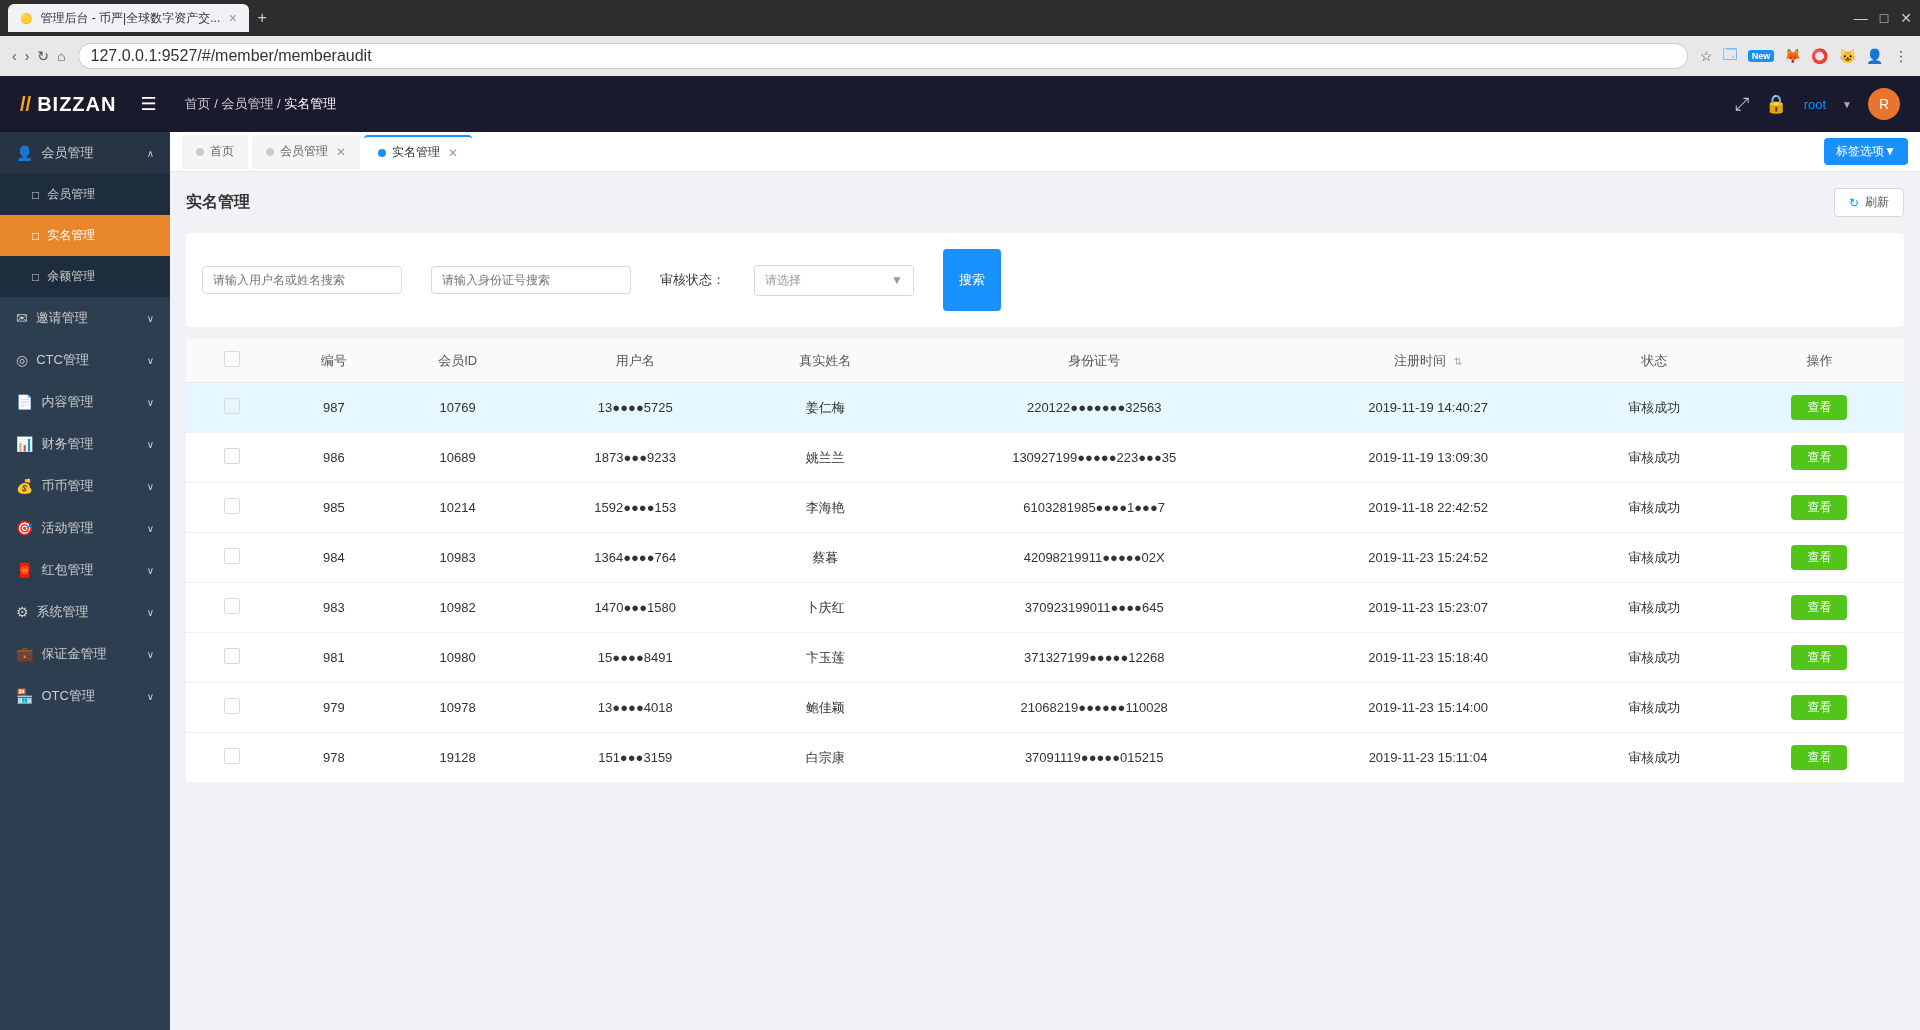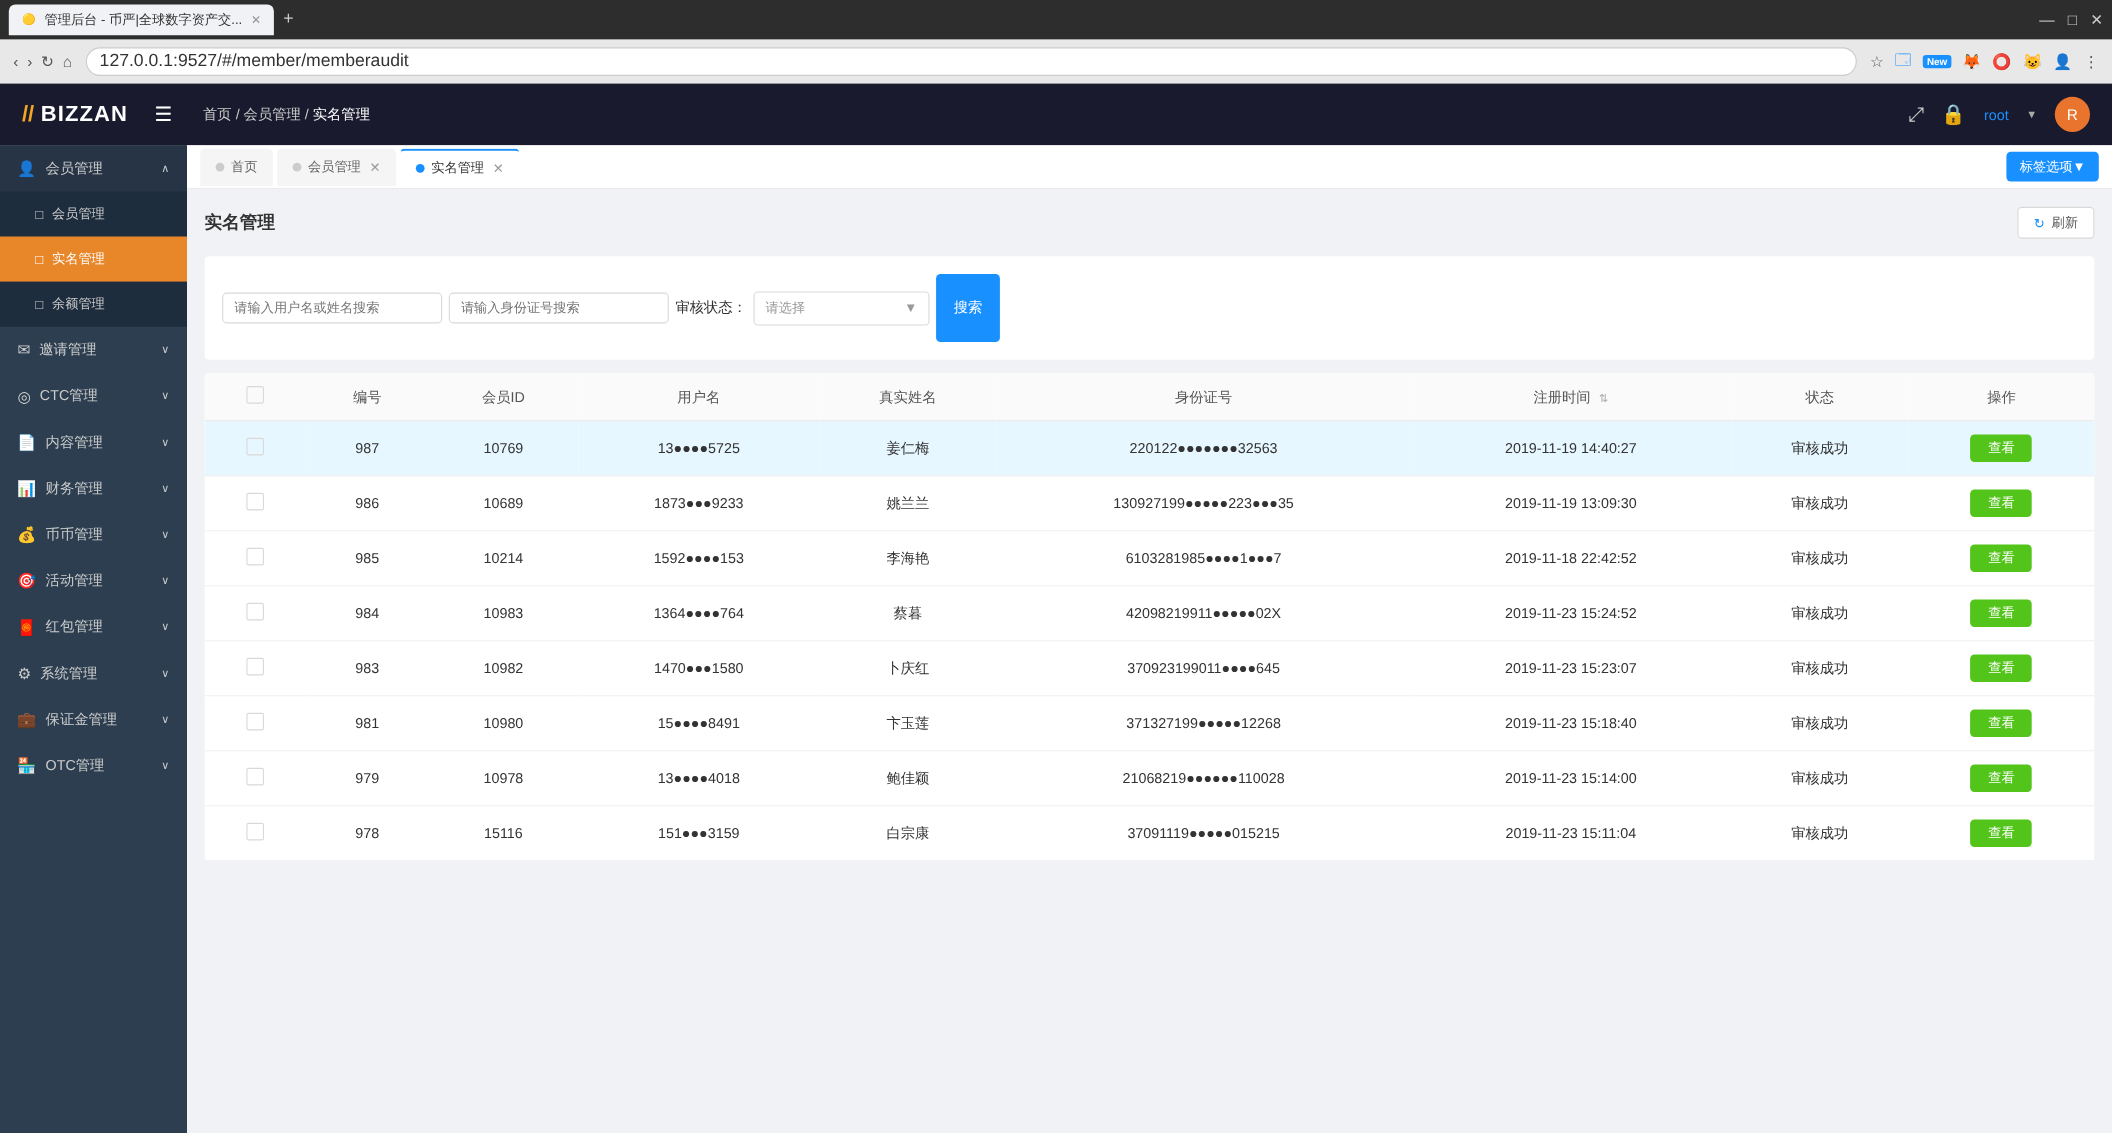--- a/index.html
+++ b/index.html
@@ -180,21 +180,21 @@
     .refresh-icon { color: #1890ff; }
 
     
     .search-bar {
       background: white;
       padding: 16px;
       border-radius: 4px;
       margin-bottom: 12px;
       display: flex;
       align-items: center;
-      gap: 6px;
+      gap: 29px;
     }
     .search-input {
       border: 1px solid #d9d9d9;
       border-radius: 4px;
       padding: 6px 10px;
       font-size: 12px;
       color: #999;
       width: 200px;
       outline: none;
     }
@@ -524,21 +524,21 @@
       <td>13●●●●4018</td>
       <td>鲍佳颖</td>
       <td>21068219●●●●●●110028</td>
       <td>2019-11-23 15:14:00</td>
       <td><span class="status-success">审核成功</span></td>
       <td><button class="view-btn">查看</button></td>
     </tr>
               <tr>
       <td><span class="checkbox"></span></td>
       <td>978</td>
-      <td>15116</td>
+      <td>19128</td>
       <td>151●●●3159</td>
       <td>白宗康</td>
       <td>37091119●●●●●015215</td>
       <td>2019-11-23 15:11:04</td>
       <td><span class="status-success">审核成功</span></td>
       <td><button class="view-btn">查看</button></td>
     </tr>
             </tbody>
         </table>
       </div>

